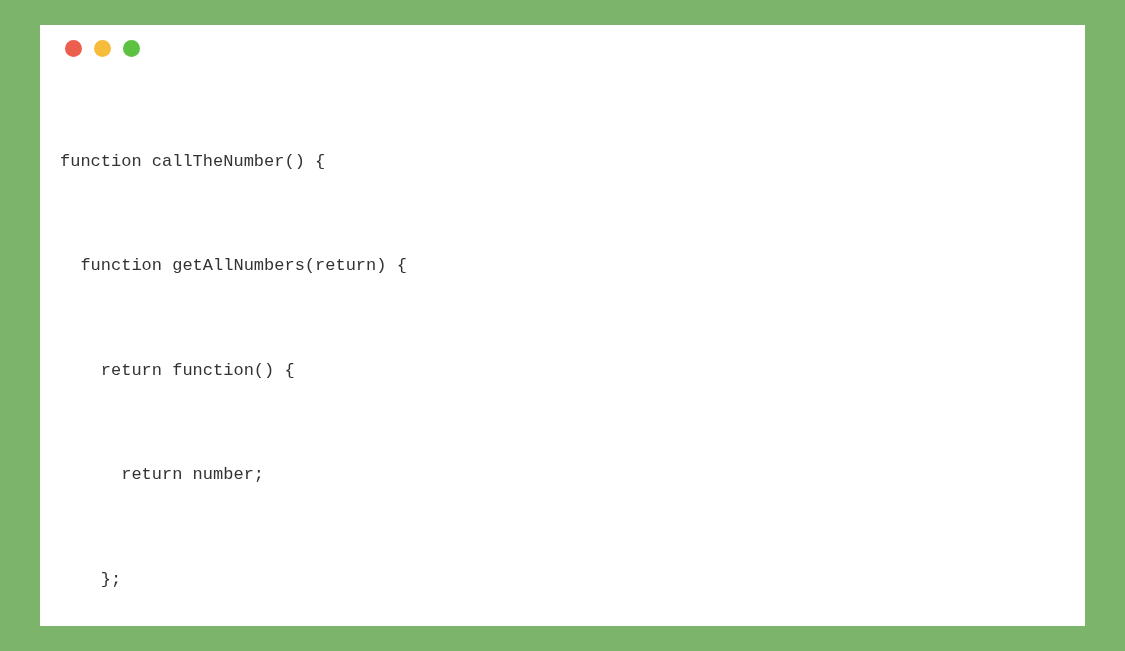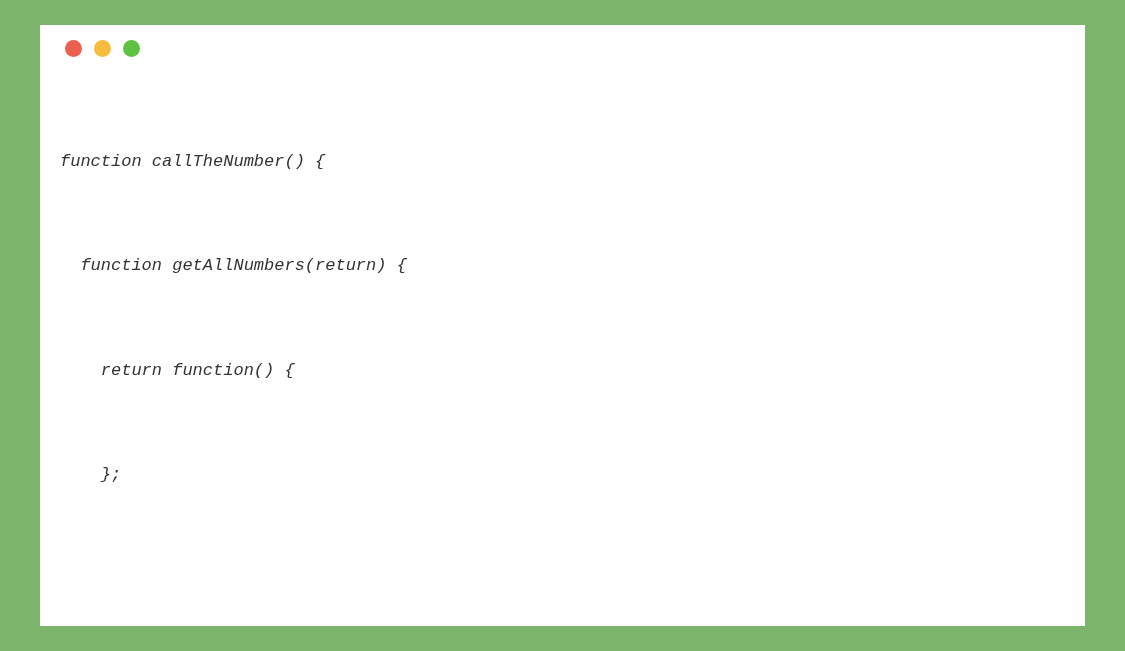--- a/index.html
+++ b/index.html
@@ -13,21 +13,20 @@
       height: 651px;
       padding: 25px 40px;
       overflow: hidden;
     }
     .window {
       background-color: #ffffff;
       width: 100%;
       height: 100%;
       padding: 15px 20px;
       overflow: hidden;
-      font-style: italic;
     }
     .traffic-lights {
       display: flex;
       gap: 12px;
       margin-bottom: 18px;
       padding-left: 5px;
     }
     .traffic-light {
       width: 17px;
       height: 17px;
@@ -56,20 +55,21 @@
 <div class="window">
   <div class="traffic-lights">
     <div class="traffic-light red"></div>
     <div class="traffic-light yellow"></div>
     <div class="traffic-light green"></div>
   </div>
   <div class="code">
     <div>function callTheNumber() {</div>
     <div>  function getAllNumbers(return) {</div>
     <div>    return function() {</div>
+    <div>      return number;</div>
     <div>    };</div>
     
     
     
     
     
     
     
     <div></div>
     

